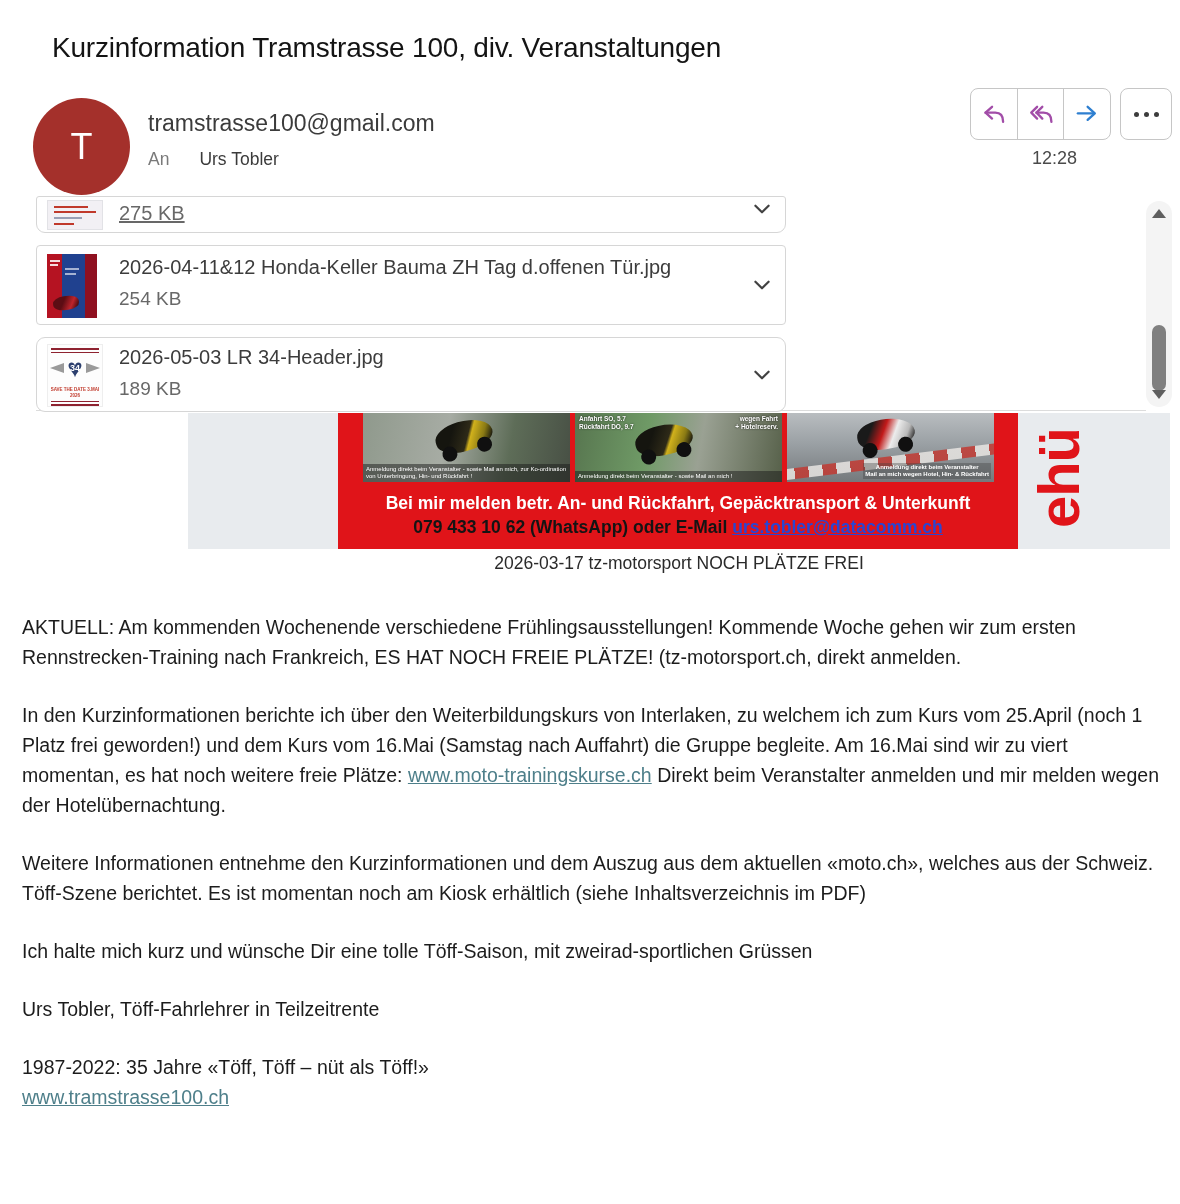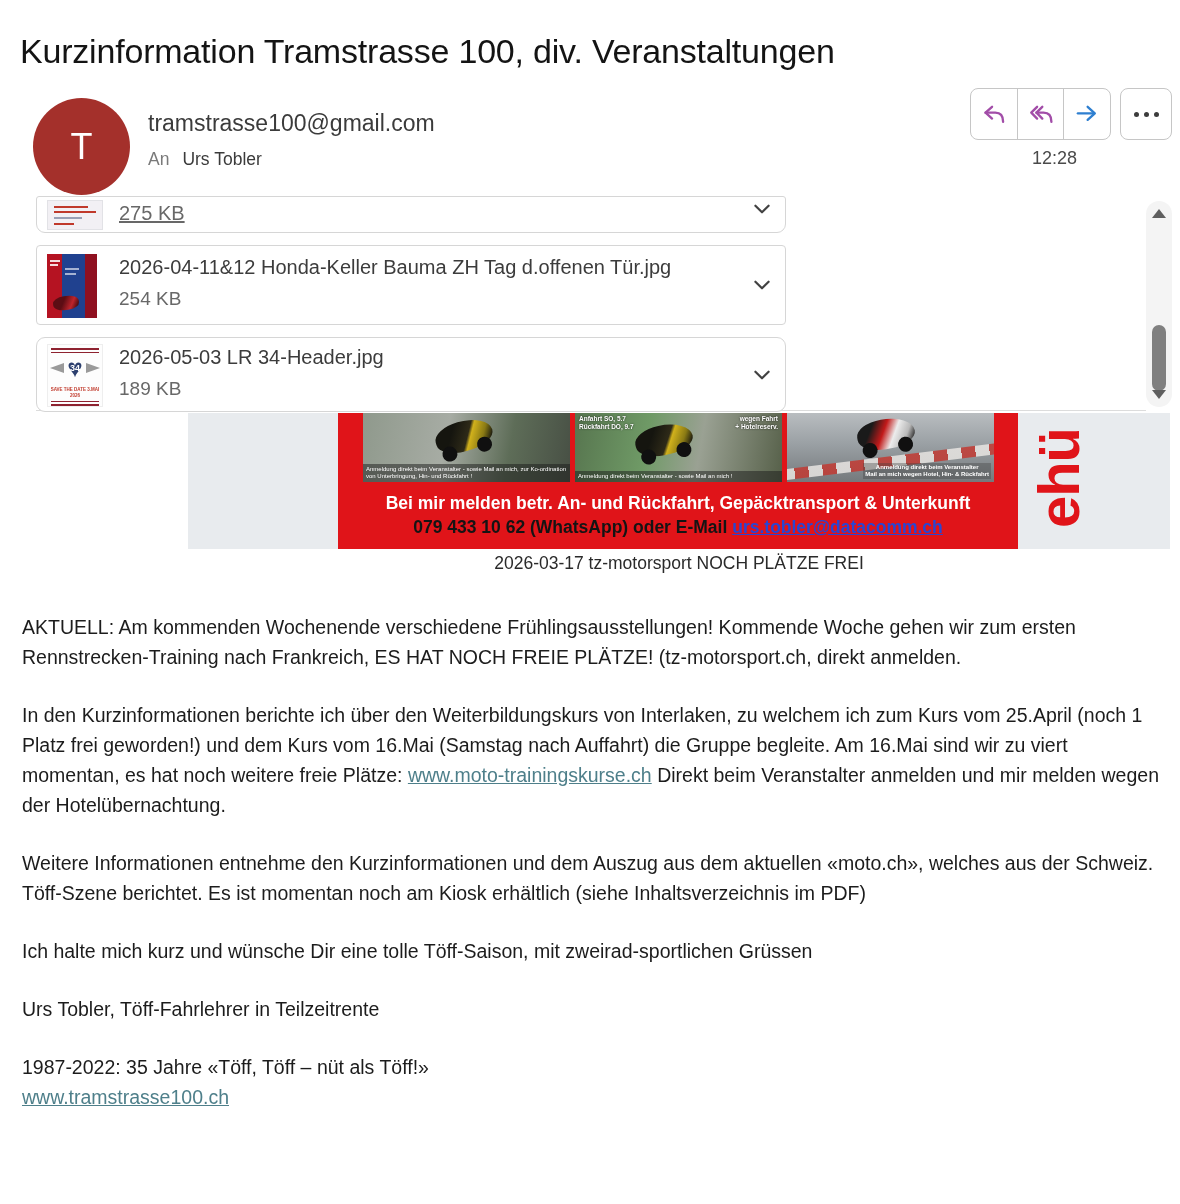--- a/index.html
+++ b/index.html
@@ -1,25 +1,25 @@
 <!DOCTYPE html>
 <html><head>
 <meta charset="utf-8">
 <style>
   html,body{margin:0;padding:0;background:#fff;}
   body{width:1180px;height:1204px;overflow:hidden;position:relative;
        font-family:"Liberation Sans","DejaVu Sans",sans-serif;color:#1c1c1c;}
   .abs{position:absolute;}
 
   
-  .subject{left:20px;top:32px;font-size:34px;color:#141414;letter-spacing:-0.2px;white-space:nowrap;}
+  .subject{left:52px;top:32px;font-size:28px;color:#141414;letter-spacing:-0.2px;white-space:nowrap;}
   .avatar{left:33px;top:98px;width:97px;height:97px;border-radius:50%;background:var(--avatar,#A4302B);
           display:flex;align-items:center;justify-content:center;color:#fff;font-size:36px;font-weight:300;z-index:5;}
   .sender-email{left:148px;top:110px;font-size:23px;color:#3b3b3b;}
-  .to-row{left:148px;top:149px;font-size:17.5px;display:flex;gap:13px;}
+  .to-row{left:148px;top:149px;font-size:17.5px;display:flex;gap:30px;}
   .to-label{color:#7a7a7a;}
   .to-name{color:#3b3b3b;}
   .time{left:1032px;top:148px;width:140px;font-size:18px;color:#4a4a4a;}
 
   .btn-group{left:970px;top:88px;width:141px;height:52px;border:1px solid #c6c6c6;border-radius:8px;
              display:flex;background:#fff;box-sizing:border-box;}
   .btn-cell{flex:1;display:flex;align-items:center;justify-content:center;cursor:pointer;}
   .btn-cell + .btn-cell{border-left:1px solid #c6c6c6;}
   .btn-cell svg{width:26px;height:26px;}
   .reply-color{color:var(--accent_reply,#A24DA8);}

